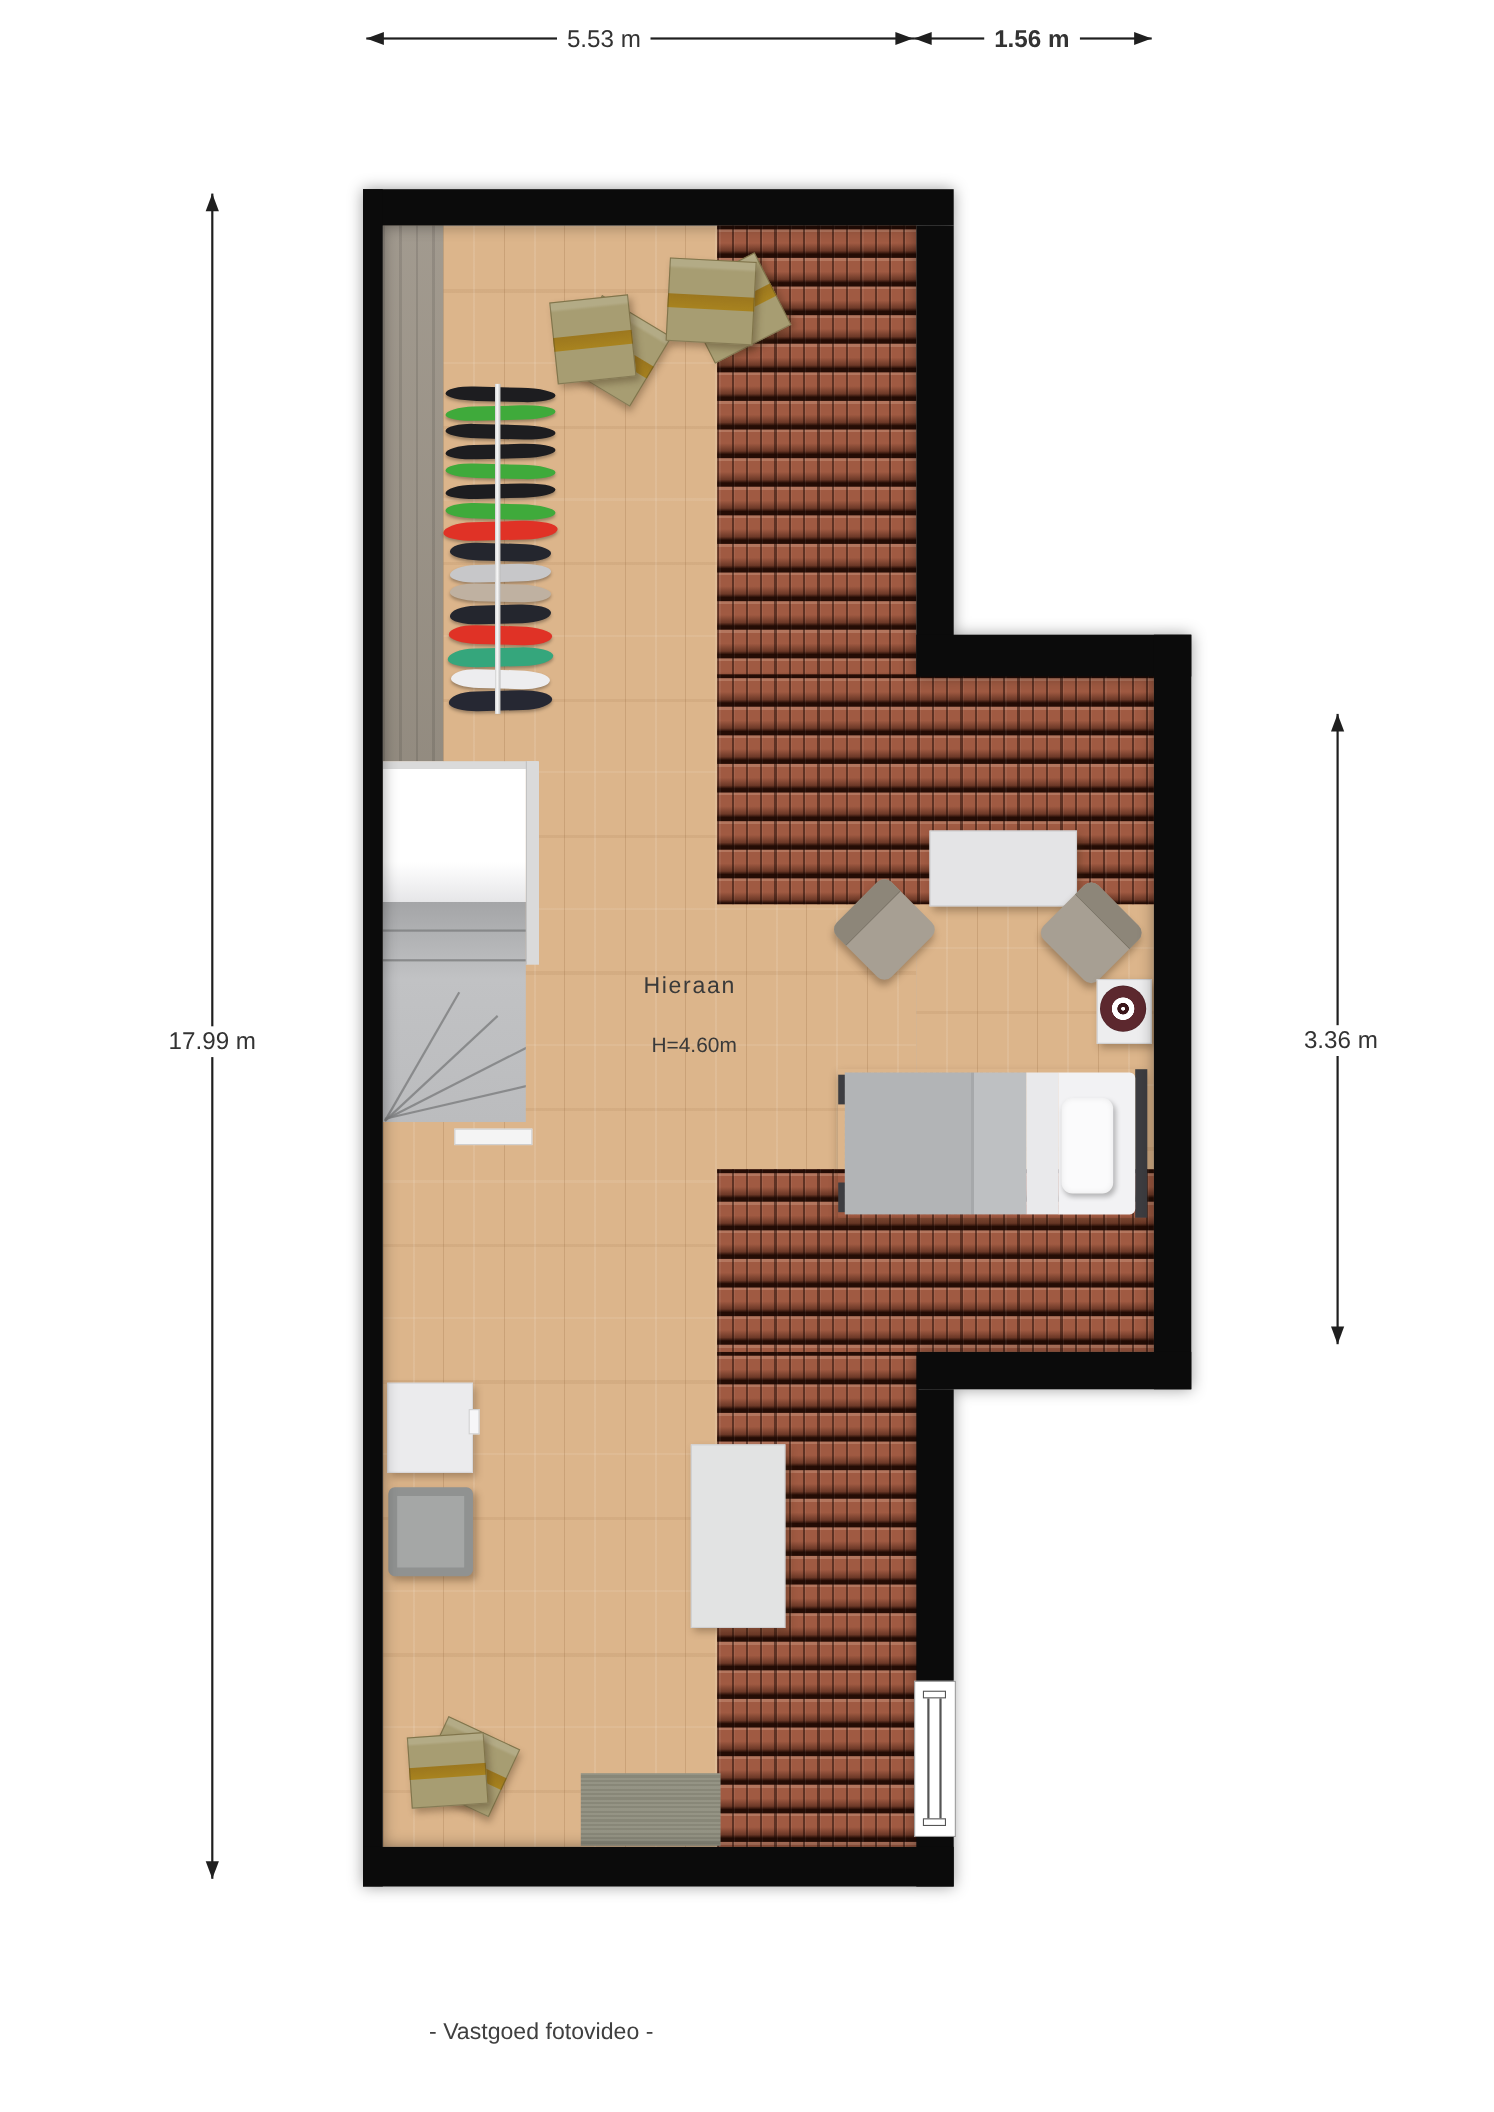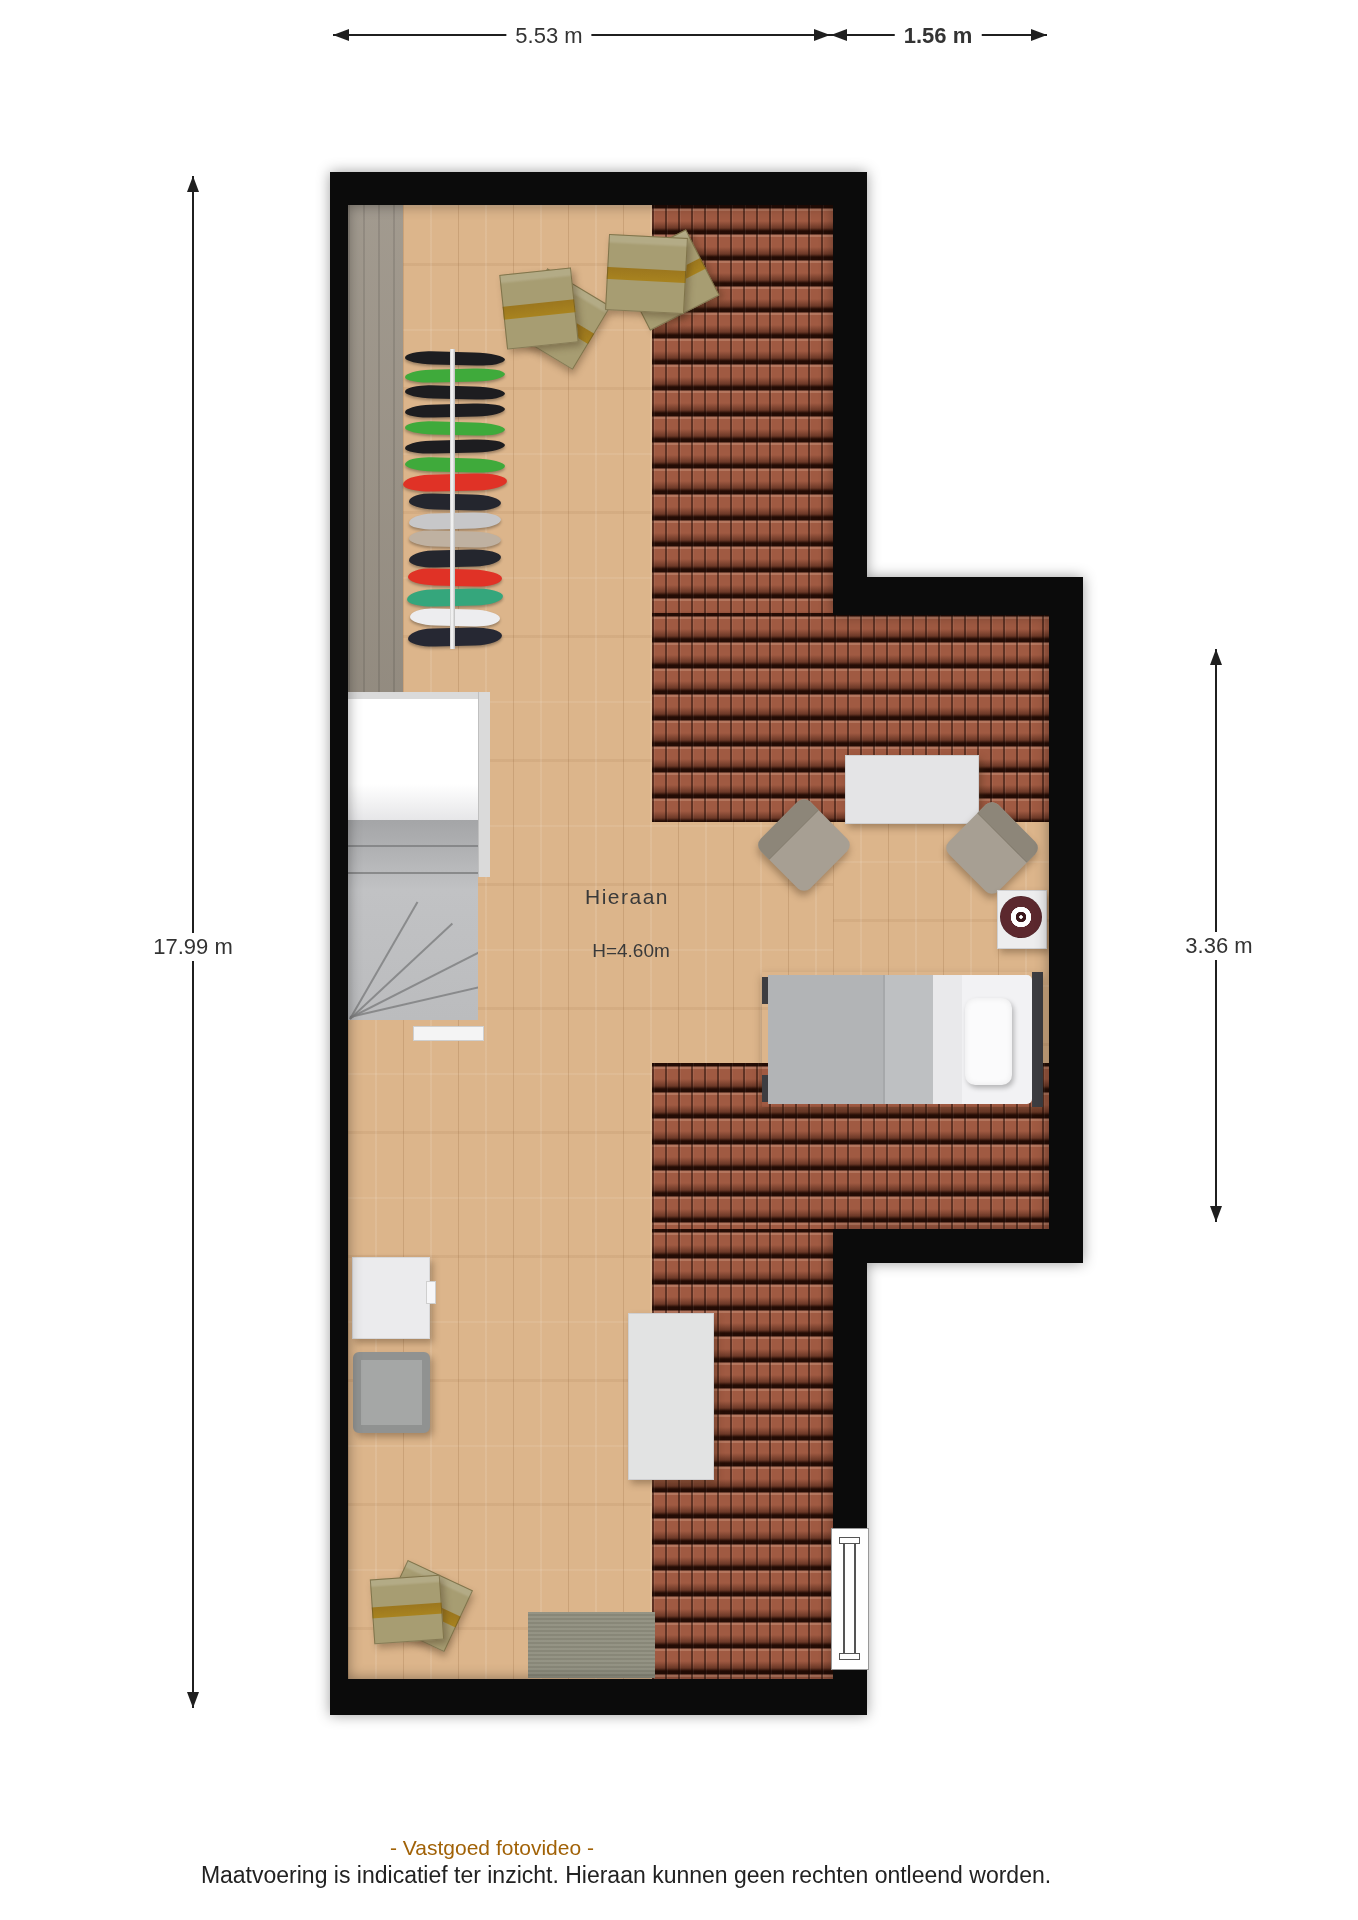--- a/index.html
+++ b/index.html
@@ -177,16 +177,15 @@
   <div class="dimlabel" style="left:193px;top:947px;transform:translate(-50%,-50%);">17.99 m</div>
 
   <div class="dimline" style="left:1215px;top:649px;width:2px;height:573px;"></div>
   <div class="arr" style="left:1210px;top:649px;border-left:6px solid transparent;border-right:6px solid transparent;border-bottom:16px solid #1f1f1f;"></div>
   <div class="arr" style="left:1210px;top:1206px;border-left:6px solid transparent;border-right:6px solid transparent;border-top:16px solid #1f1f1f;"></div>
   <div class="dimlabel" style="left:1219px;top:946px;transform:translate(-50%,-50%);">3.36 m</div>
 
   <div class="plantext" style="left:627px;top:897px;transform:translate(-50%,-50%);font-size:21px;letter-spacing:1.5px;">Hieraan</div>
   <div class="plantext" style="left:631px;top:951px;transform:translate(-50%,-50%);font-size:19px;">H=4.60m</div>
 
-  <div class="plantext" style="left:492px;top:1836px;transform:translateX(-50%);font-size:21px;color:#a16207;">- Vastgoed fotovideo -</div>
-  <div class="plantext" style="left:626px;top:1862px;transform:translateX(-50%);font-size:23px;color:#222;">Maatvoering is indicatief ter inzicht. Hieraan kunnen geen rechten ontleend worden.</div>
+  <div class="plantext" style="left:492px;top:1836px;transform:translateX(-50%);font-size:21px;color:#404040;">- Vastgoed fotovideo -</div>
 
 </div>
 
 </body></html>

